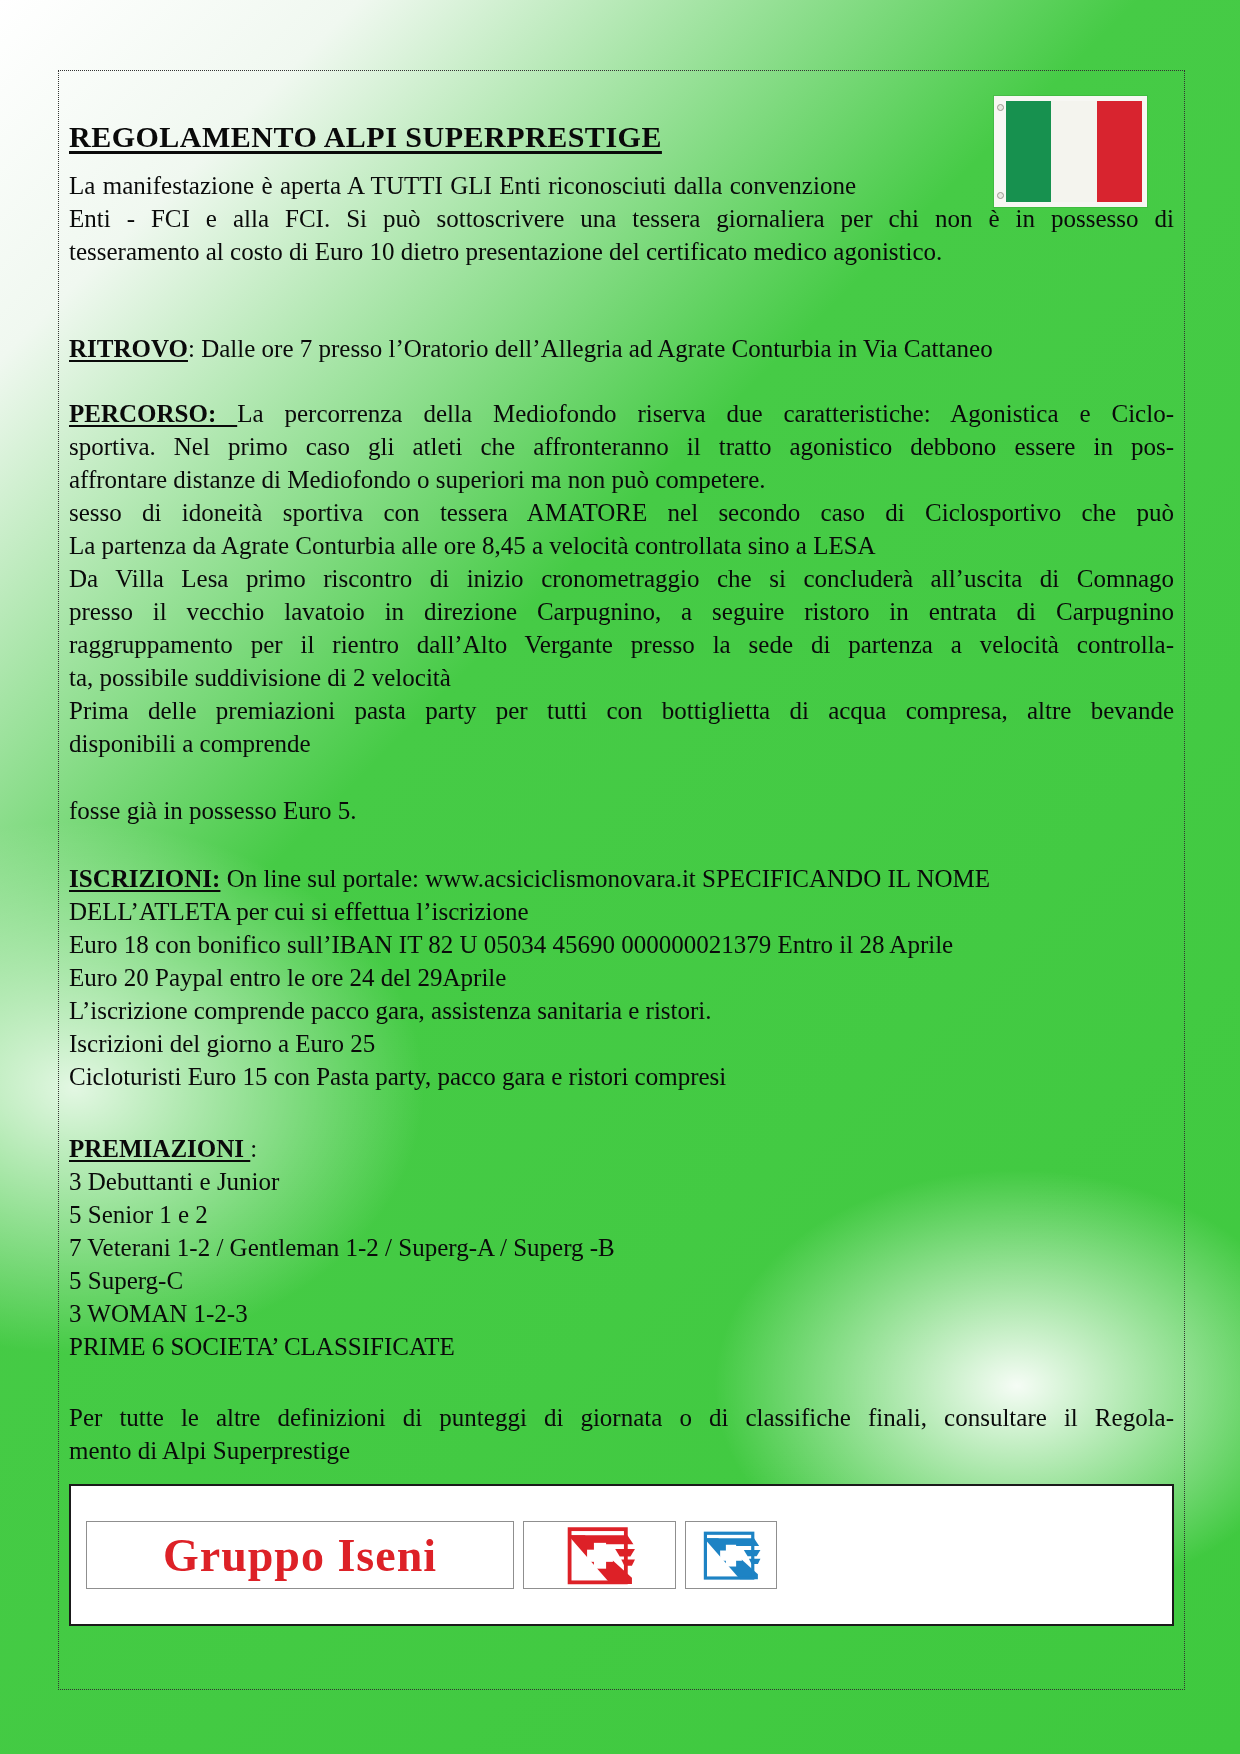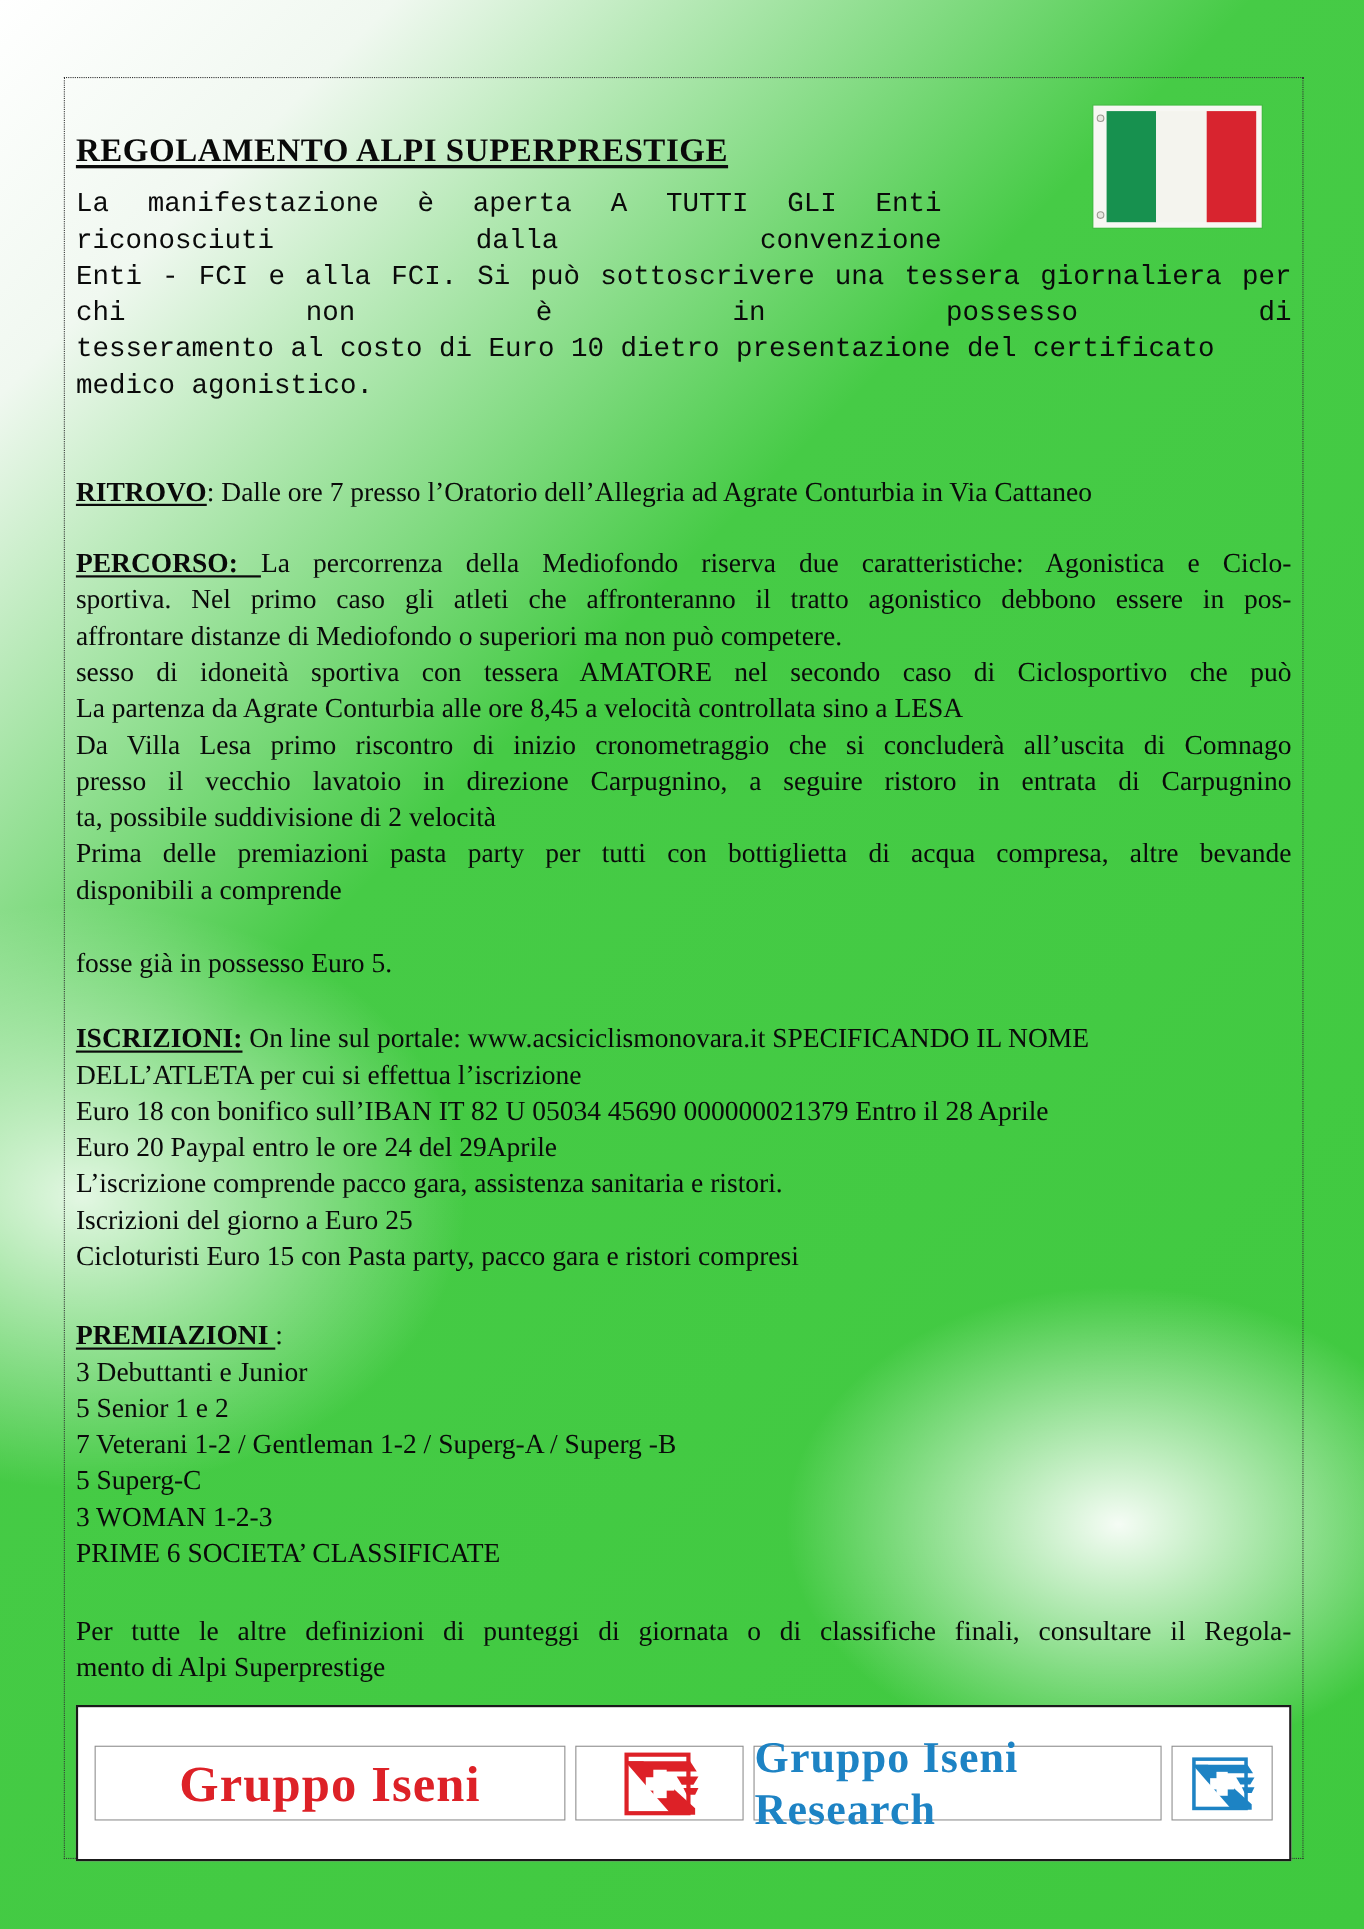--- a/index.html
+++ b/index.html
@@ -39,21 +39,21 @@
   .line{line-height:33px;min-height:33px;}
   .jl{text-align:justify;text-align-last:justify;}
   .short{padding-right:318px;}
   .h{font-weight:bold;text-decoration:underline;text-decoration-thickness:2px;text-underline-offset:3px;}
   .b{font-weight:normal;text-align:right;}
   .title{
     font-weight:bold;font-size:30px;letter-spacing:.5px;
     text-decoration:underline;text-decoration-thickness:3px;text-underline-offset:4px;
   }
   .sec-title .line{line-height:40px;}
-  .sec-intro{margin-top:10px;font-family:Liberation Mono, monospace;}
+  .sec-intro{margin-top:10px;}
   .sec-ritrovo{margin-top:64px;}
   .sec-percorso{margin-top:32px;}
   .sec-cronometraggio{margin-top:34px;}
   .sec-iscrizioni{margin-top:35px;}
   .sec-premiazioni{margin-top:39px;}
   .sec-final-note{margin-top:38px;}
 
   
   .banner{
     margin-top:17px;height:142px;background:#ffffff;border:2px solid #1a1a1a;
@@ -92,20 +92,21 @@
         <div class="line"><span class="h">RITROVO</span><span>: Dalle ore 7 presso l’Oratorio dell’Allegria ad Agrate Conturbia in Via Cattaneo</span></div>
       </div>
       <div class="sec sec-percorso">
         <div class="line jl"><span class="h">PERCORSO: </span><span>La percorrenza della Mediofondo riserva due caratteristiche: Agonistica e Ciclo-</span></div>
         <div class="line jl"><span>sportiva. Nel primo caso gli atleti che affronteranno il tratto agonistico debbono essere in pos-</span></div>
         <div class="line"><span>affrontare  distanze di Mediofondo o superiori ma non può competere.</span></div>
         <div class="line jl"><span>sesso di  idoneità sportiva con tessera AMATORE nel secondo caso di Ciclosportivo che può</span></div>
         <div class="line"><span>La partenza da Agrate Conturbia alle ore 8,45 a velocità controllata sino a LESA</span></div>
         <div class="line jl"><span>Da Villa Lesa primo riscontro di inizio cronometraggio che si concluderà all’uscita di Comnago</span></div>
         <div class="line jl"><span>presso il vecchio lavatoio in direzione Carpugnino, a seguire ristoro in entrata di Carpugnino</span></div>
+        <div class="line jl"><span>raggruppamento per il rientro dall’Alto Vergante presso la sede di partenza a velocità controlla-</span></div>
         <div class="line"><span>ta, possibile suddivisione di 2 velocità</span></div>
         <div class="line jl"><span>Prima delle premiazioni pasta party per tutti con bottiglietta di acqua  compresa, altre bevande</span></div>
         <div class="line"><span>disponibili a comprende</span></div>
       </div>
       <div class="sec sec-cronometraggio">
         <div class="line"><span>fosse già in possesso Euro 5.</span></div>
       </div>
       <div class="sec sec-iscrizioni">
         <div class="line"><span class="h">ISCRIZIONI:</span><span> On line sul portale: www.acsiciclismonovara.it SPECIFICANDO IL NOME</span></div>
         <div class="line"><span>DELL’ATLETA per cui  si effettua l’iscrizione</span></div>
@@ -142,23 +143,20 @@
           <polygon points="70,42 96,42 90,52 76,52"></polygon>
           <polygon points="78,56 96,56 92,64 82,64"></polygon>
         </g>
         <g fill="#ffffff">
           <rect x="42" y="34" width="16" height="34"></rect>
           <rect x="33" y="43" width="34" height="16"></rect>
         </g>
         <rect x="10" y="16" width="74" height="70" fill="none" stroke="currentColor" stroke-width="5"></rect>
       </svg>
     </div>
-    <div class="cell cell-text2">
-      <span class="brand-label brand-blue">Gruppo Iseni Research</span>
-    </div>
     <div class="cell cell-icon2 brand-blue">
       <svg class="logo-svg" width="64" height="64" viewBox="0 0 100 100" aria-hidden="true">
         <g fill="currentColor">
           <polygon points="8,24 86,24 94,36 42,36"></polygon>
           <polygon points="8,24 30,24 92,80 92,88 64,88"></polygon>
           <polygon points="70,42 96,42 90,52 76,52"></polygon>
           <polygon points="78,56 96,56 92,64 82,64"></polygon>
         </g>
         <g fill="#ffffff">
           <rect x="42" y="34" width="16" height="34"></rect>

